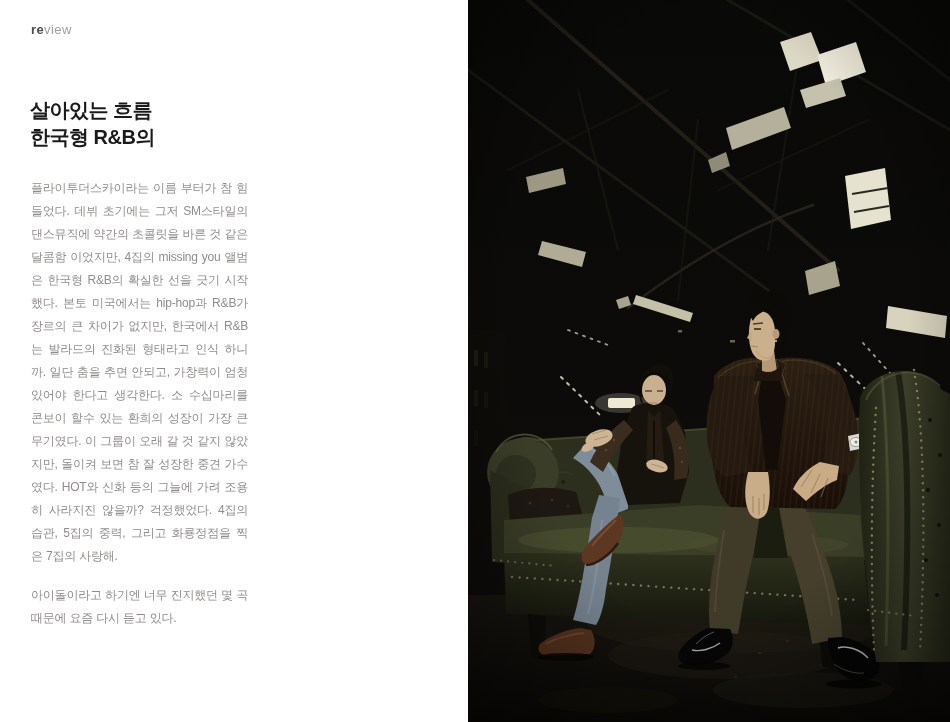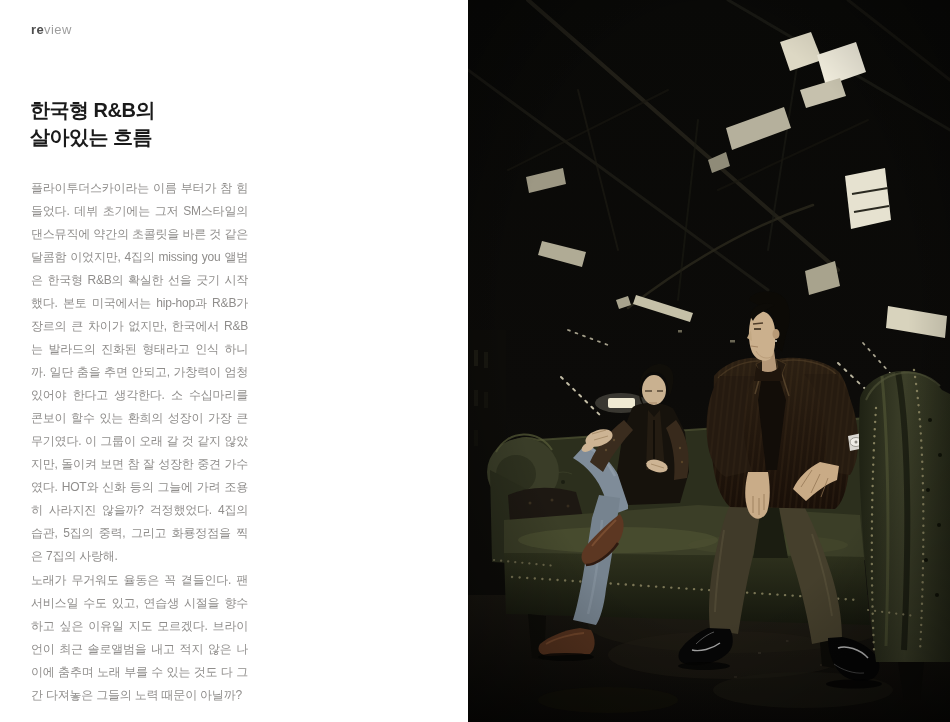--- a/index.html
+++ b/index.html
@@ -65,27 +65,26 @@
 
 <div class="page">
 
   <div class="left-col">
 
     <div class="section-label">
       <span class="lbl-bold">re</span><span class="lbl-light">view</span>
     </div>
 
     <div class="article-title">
+      <div>살아있는 흐름</div>
       <div>한국형 R&amp;B의</div>
-      <div>살아있는 흐름</div>
     </div>
 
     <div class="article-body">
       <p>플라이투더스카이라는 이름 부터가 참 힘들었다. 데뷔 초기에는 그저 SM스타일의 댄스뮤직에 약간의 초콜릿을 바른 것 같은 달콤함 이었지만, 4집의 missing you 앨범은 한국형 R&amp;B의 확실한 선을 긋기 시작했다. 본토 미국에서는 hip-hop과 R&amp;B가 장르의 큰 차이가 없지만, 한국에서 R&amp;B는 발라드의 진화된 형태라고 인식 하니까. 일단 춤을 추면 안되고, 가창력이 엄청 있어야 한다고 생각한다. 소 수십마리를 콘보이 할수 있는 환희의 성장이 가장 큰 무기였다. 이 그룹이 오래 갈 것 같지 않았지만, 돌이켜 보면 참 잘 성장한 중견 가수였다. HOT와 신화 등의 그늘에 가려 조용히 사라지진 않을까? 걱정했었다. 4집의 습관, 5집의 중력, 그리고 화룡정점을 찍은 7집의 사랑해.</p>
-      <p>노래가 무거워도 율동은 꼭 곁들인다. 팬 서비스일 수도 있고, 연습생 시절을 향수하고 싶은 이유일 지도 모르겠다. 브라이언이 최근 솔로앨범을 내고 적지 않은 나이에 춤추며 노래 부를 수 있는 것도 다 그간 다져놓은 그들의 노력 때문이 아닐까?</p>
       <p class="para-gap">아이돌이라고 하기엔 너무 진지했던 몇 곡 때문에 요즘 다시 듣고 있다.</p>
     </div>
   </div>
 
   <div class="photo-wrap">
     <svg width="482" height="722" viewBox="0 0 482 722" xmlns="http://www.w3.org/2000/svg">
       <defs>
         <linearGradient id="bgGrad" x1="0" y1="0" x2="0" y2="1">
           <stop offset="0" stop-color="#090907"></stop>
           <stop offset="0.55" stop-color="#0c0b09"></stop>

